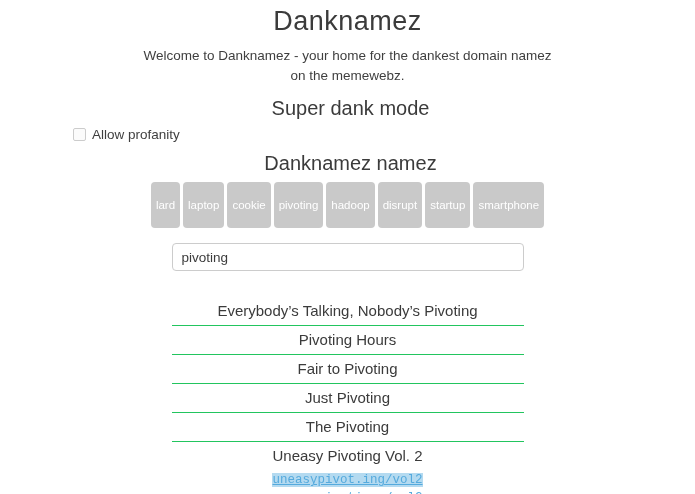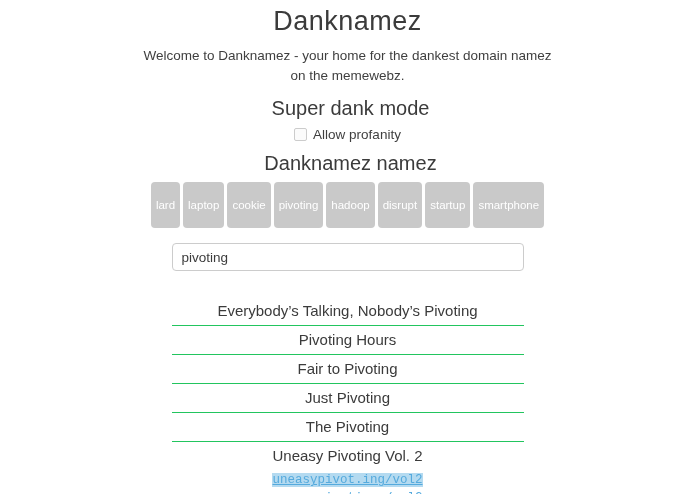--- a/index.html
+++ b/index.html
@@ -32,21 +32,20 @@
   }
   .section-heading {
     font-size: 20px;
     font-weight: 400;
     margin: 10px 0 7px 6px;
     color: #3b3b3b;
   }
   .profanity-row {
     display: flex;
     align-items: center;
-    justify-content: center;
     font-size: 13.5px;
     color: #3f3f3f;
     cursor: pointer;
   }
   .cb {
     appearance: none;
     -webkit-appearance: none;
     width: 13px;
     height: 13px;
     border: 1px solid #ccc;

